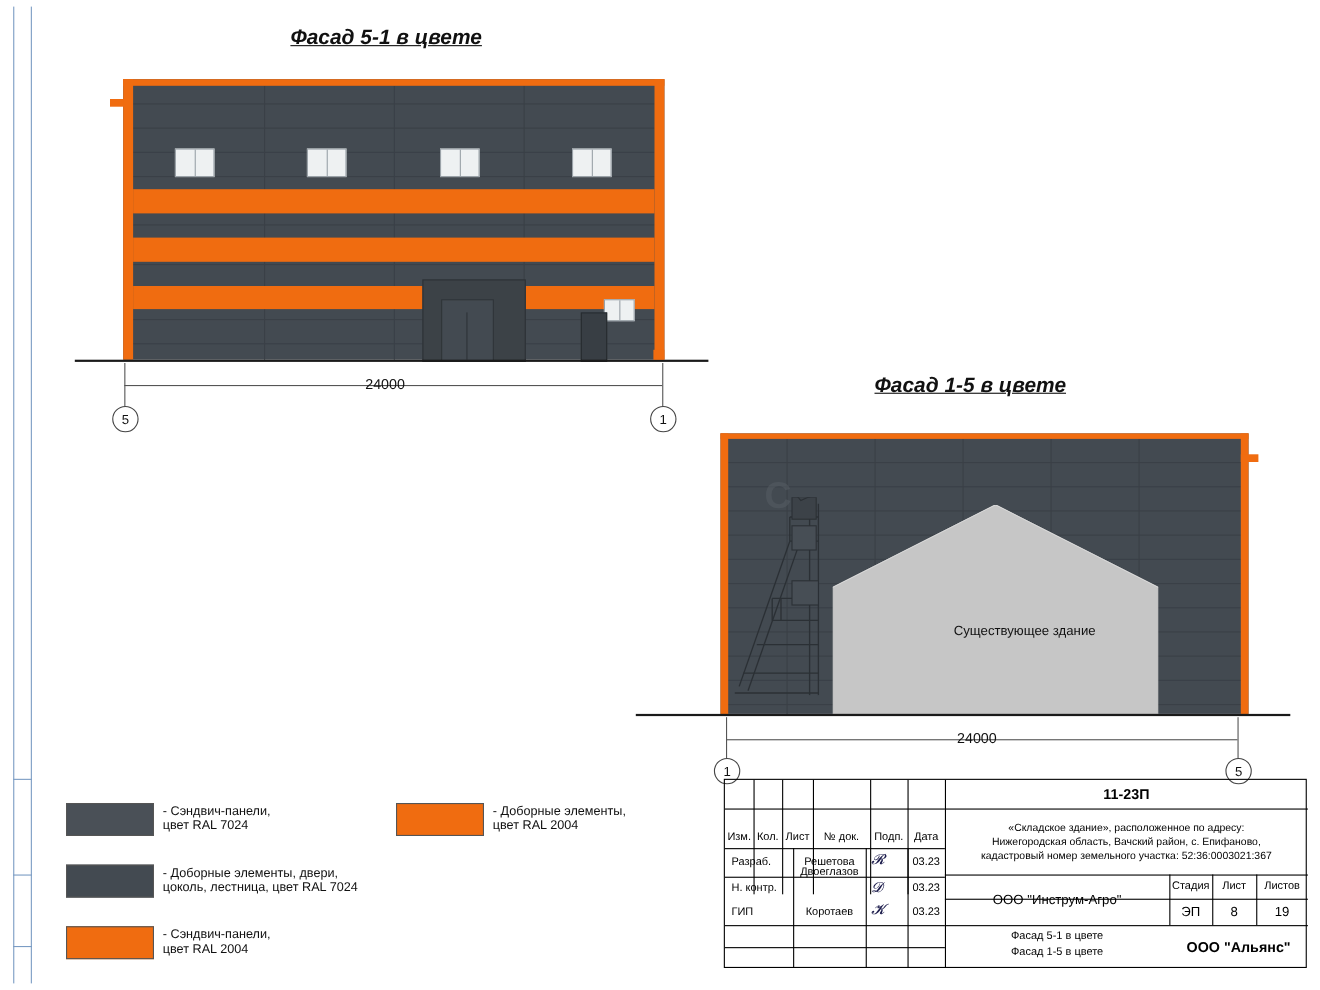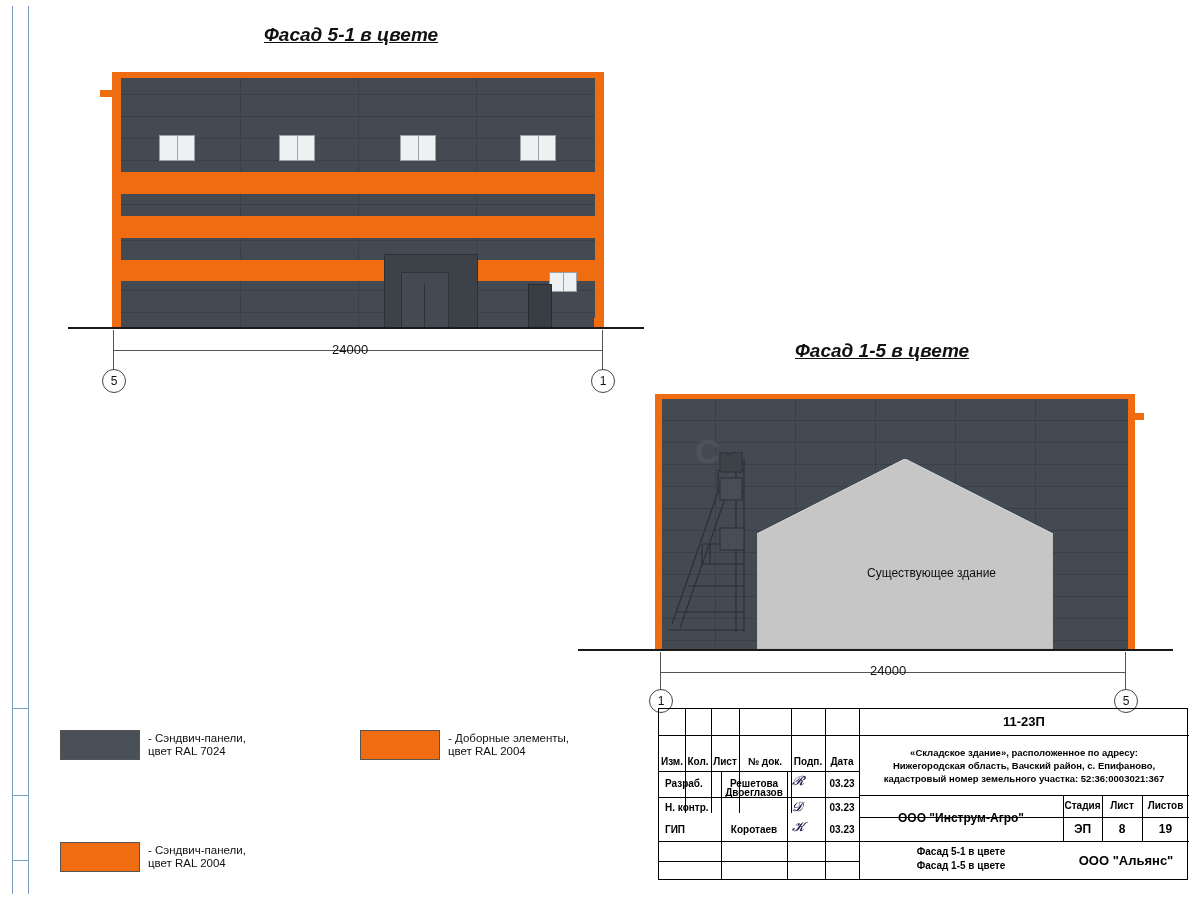--- a/index.html
+++ b/index.html
@@ -139,21 +139,21 @@
   
   .stamp{
     position:absolute;left:658px;top:708px;width:530px;height:172px;
     border:1px solid #000;box-sizing:border-box;font-size:11px;color:#000;
   }
   .stamp .vline,.stamp .hline{position:absolute;background:#000;}
   .stamp .vline{width:1px;}
   .stamp .hline{height:1px;}
   .cell{
     position:absolute;display:flex;align-items:center;justify-content:center;
-    text-align:center;line-height:12px;box-sizing:border-box;font-weight:bold;
+    text-align:center;line-height:12px;box-sizing:border-box;
   }
   .cell.small{font-size:10px;}
   .cell.tiny{font-size:9.5px;}
   .cell.b{font-weight:bold;}
   .sig{
     position:absolute;font-family:"Liberation Serif",serif;font-style:italic;
     font-size:13px;color:#1a1a4a;
   }
   .sq{position:absolute;}
 </style>
@@ -300,20 +300,27 @@
     </div>
 
     <div class="legend-item" style="left:300px;top:6px;">
       <div class="swatch" style="background:#f06c10;"></div>
       <div class="legend-text">
         <div>- Доборные элементы,</div>
         <div>цвет RAL 2004</div>
       </div>
     </div>
 
+    <div class="legend-item" style="left:0px;top:62px;">
+      <div class="swatch" style="background:#434a51;"></div>
+      <div class="legend-text">
+        <div>- Доборные элементы, двери,</div>
+        <div>цоколь, лестница, цвет RAL 7024</div>
+      </div>
+    </div>
 
 
     <div class="legend-item" style="left:0px;top:118px;">
       <div class="swatch" style="background:#f06c10;"></div>
       <div class="legend-text">
         <div>- Сэндвич-панели,</div>
         <div>цвет RAL 2004</div>
       </div>
     </div>
 

